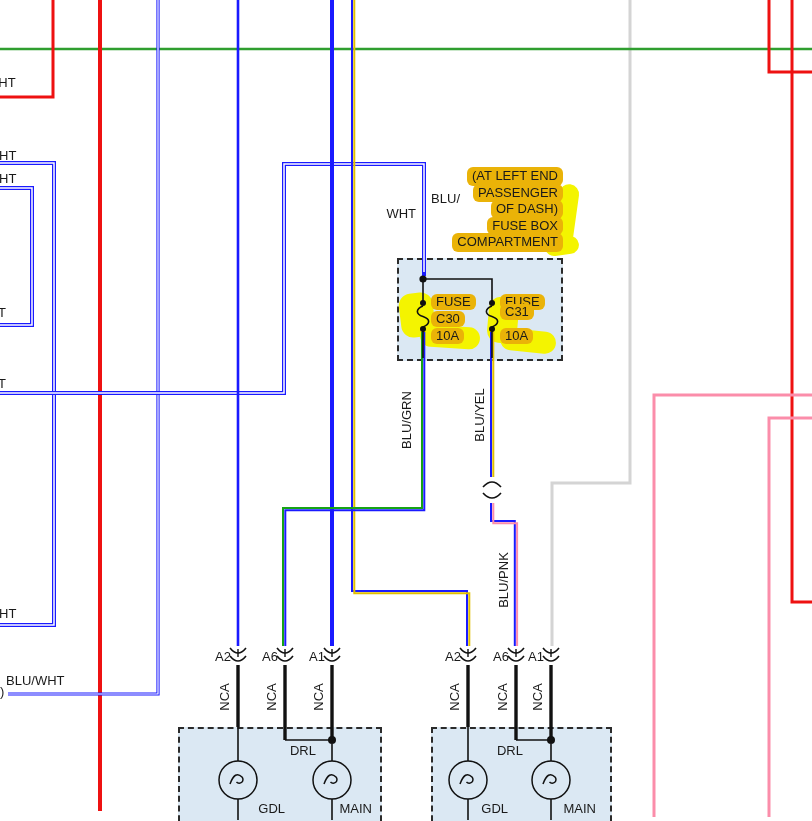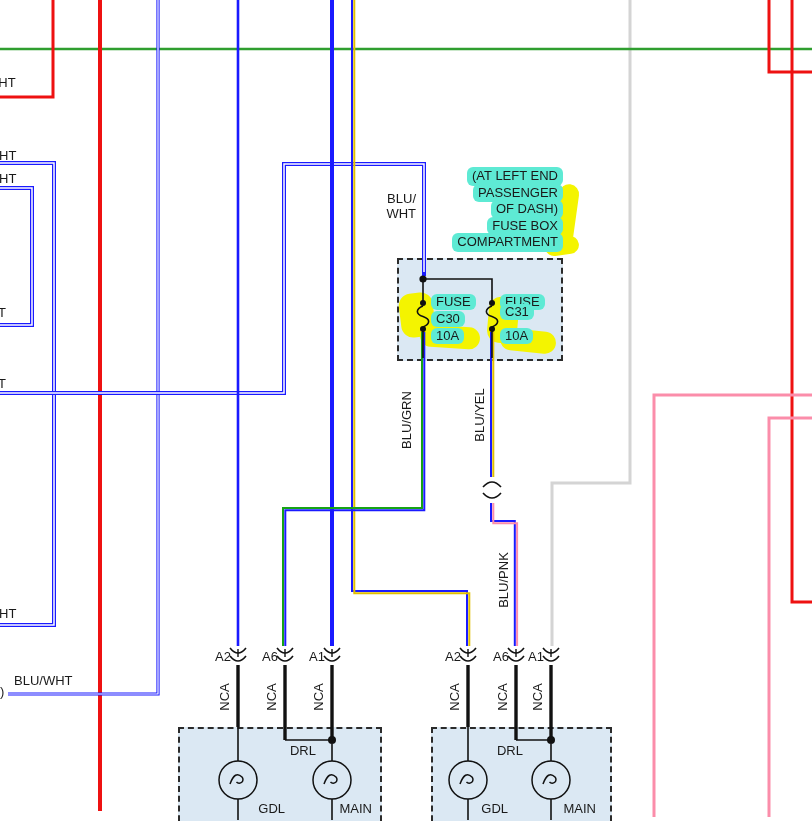--- a/index.html
+++ b/index.html
@@ -5,21 +5,21 @@
   html,body{margin:0;padding:0;background:#fff;}
   #stage{
     position:relative;width:812px;height:821px;overflow:hidden;background:#ffffff;
     font-family:"Liberation Sans","DejaVu Sans",sans-serif;color:#1a1a1a;
   }
   .lbl{position:absolute;font-size:13px;line-height:14px;white-space:pre;}
   .rot{transform:rotate(-90deg);transform-origin:center center;text-align:center;}
   .ra{text-align:right;}
   .ctr{text-align:right;}
   .box{position:absolute;background:#dbe8f3;border:2px dashed #2b2b2b;}
-  .hl{background:#5eead4;border-radius:6px;padding:1px 5px;display:inline-block;text-align:center;}
+  .hl{background:#eab308;border-radius:6px;padding:1px 5px;display:inline-block;text-align:center;}
   .blob{position:absolute;background:#f4f400;border-radius:12px;}
   .callout{position:absolute;left:380px;top:167px;width:183px;text-align:right;
            font-size:13px;line-height:16.6px;}
   .callout div{height:16.6px;}
   svg{position:absolute;left:0;top:0;}
   .z1{z-index:1}.z2{z-index:2}.z3{z-index:3}.z4{z-index:4}
 </style>
 </head>
 <body>
 
@@ -173,24 +173,24 @@
         <use href="#bulb" transform="translate(551,780)"></use>
       </g>
   </svg>
 
   <div class="lbl z4" style="left:-14px;top:76px;">WHT</div>
   <div class="lbl z4" style="left:-1px;top:149px;">HT</div>
   <div class="lbl z4" style="left:-1px;top:172px;">HT</div>
   <div class="lbl z4" style="left:-2px;top:306px;">T</div>
   <div class="lbl z4" style="left:-2px;top:377px;">T</div>
   <div class="lbl z4" style="left:-1px;top:607px;">HT</div>
-  <div class="lbl z4" style="left:14px;top:674px;">BLU/WHT</div>
+  <div class="lbl z4" style="left:6px;top:674px;">BLU/WHT</div>
   <div class="lbl z4" style="left:0px;top:685px;">)</div>
 
-  <div class="lbl ra z4" style="left:356px;top:192px;width:60px;">BLU/</div>
+  <div class="lbl ra z4" style="left:356px;top:192px;width:60px;padding-left:44px;">BLU/</div>
   <div class="lbl ra z4" style="left:356px;top:207px;width:60px;">WHT</div>
 
   <div class="callout z4">
     <div><span class="hl">(AT LEFT END</span></div>
     <div><span class="hl">PASSENGER</span></div>
     <div><span class="hl">OF DASH)</span></div>
     <div><span class="hl">FUSE BOX</span></div>
     <div><span class="hl">COMPARTMENT</span></div>
   </div>
 

